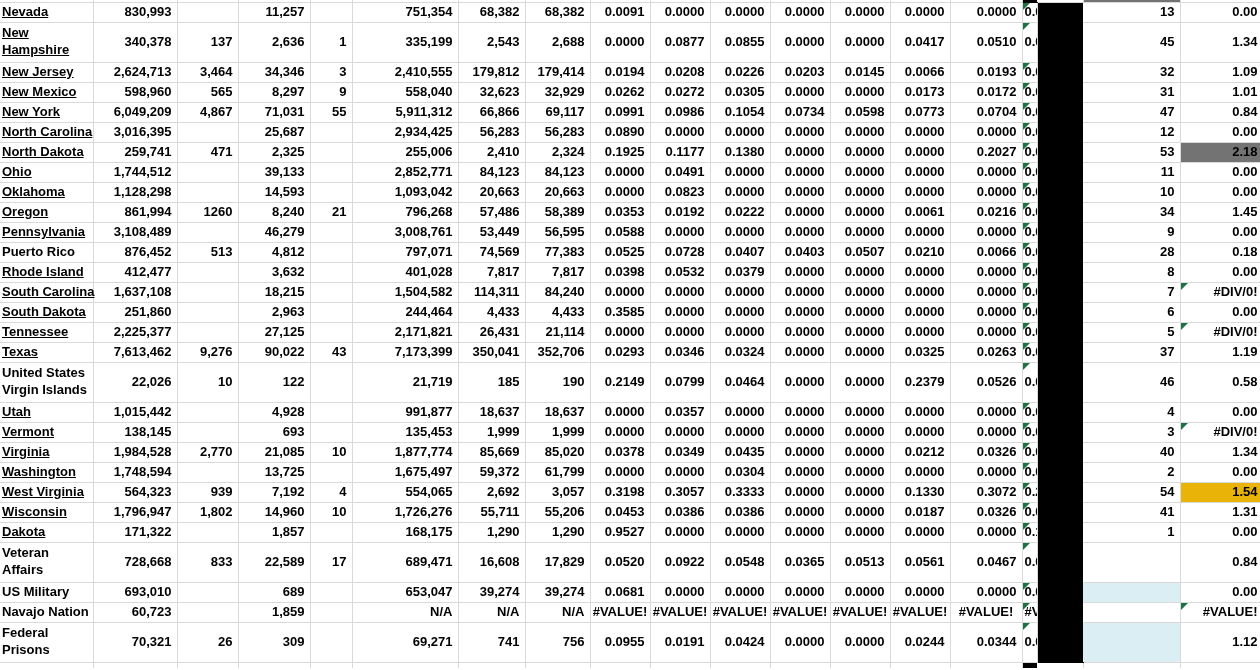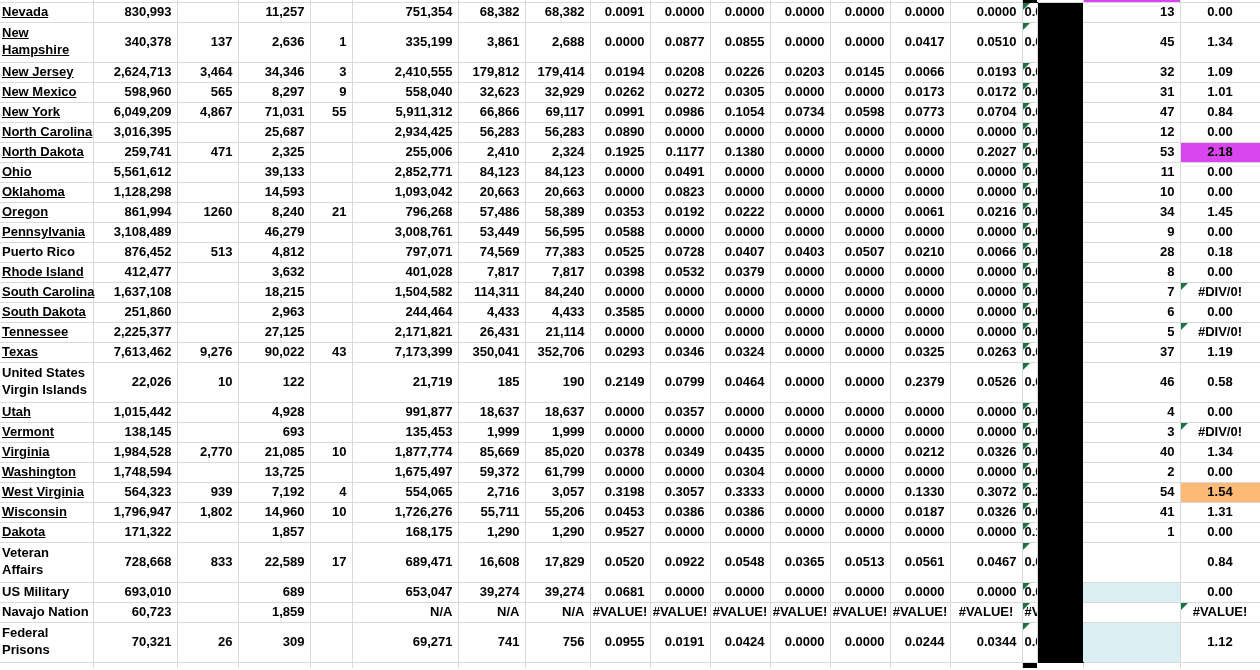--- a/index.html
+++ b/index.html
@@ -19,24 +19,24 @@
   tr.tall{height:40px;}
   tr.sliver{height:2px;}
   tr.sliver td{padding:0;}
   tr.filler{height:6px;}
   tr.filler td{border-bottom:none;}
   td.name{text-align:left;padding:0 2px 0 2px;overflow:visible;margin-top:19px;}
   td.name.state{text-decoration:underline;}
   td.name.plain{font-weight:700;}
   tr.tall td.name{white-space:normal;}
   td.err{text-align:center;padding:0;}
-  td.ratio{text-align:center;padding:0 2px;}
+  td.ratio{padding:0 2px;}
   td.bar{background:#000;border-right:none;border-bottom-color:#000;padding:0;}
-  td.fill-pink{background:#d946ef;}
-  td.fill-yellow{background:#fdba74;}
+  td.fill-pink{background:#737373;}
+  td.fill-yellow{background:#eab308;}
   td.fill-blue{background:#DBEEF4;}
   .tri{
     position:absolute;top:0;left:0;width:0;height:0;
     border-top:7px solid #1E7145;border-right:7px solid transparent;
     pointer-events:none;
   }
 </style>
 </head>
 <body>
 
@@ -107,21 +107,21 @@
           <td class="ratio">0.00</td>
           <td>15</td>
         </tr>
         <tr class="r tall">
           <td class="name state">New Hampshire</td>
           <td>340,378</td>
           <td>137</td>
           <td>2,636</td>
           <td>1</td>
           <td class="italic">335,199</td>
-          <td>3,861</td>
+          <td>2,543</td>
           <td>2,688</td>
           <td>0.0000</td>
           <td>0.0877</td>
           <td>0.0855</td>
           <td>0.0000</td>
           <td>0.0000</td>
           <td>0.0417</td>
           <td>0.0510</td>
           <td>0.038<span class="tri"></span></td>
           <td class="bar"></td>
@@ -234,21 +234,21 @@
           <td>0.0000</td>
           <td>0.2027</td>
           <td>0.093<span class="tri"></span></td>
           <td class="bar"></td>
           <td>53</td>
           <td class="ratio fill-pink">2.18</td>
           <td>36</td>
         </tr>
         <tr class="r">
           <td class="name state">Ohio</td>
-          <td>5,561,612</td>
+          <td>1,744,512</td>
           <td></td>
           <td>39,133</td>
           <td></td>
           <td>2,852,771</td>
           <td>84,123</td>
           <td>84,123</td>
           <td>0.0000</td>
           <td>0.0491</td>
           <td>0.0000</td>
           <td>0.0000</td>
@@ -569,21 +569,21 @@
           <td class="ratio">0.00</td>
           <td>7</td>
         </tr>
         <tr class="r">
           <td class="name state">West Virginia</td>
           <td>564,323</td>
           <td>939</td>
           <td>7,192</td>
           <td>4</td>
           <td>554,065</td>
-          <td>2,716</td>
+          <td>2,692</td>
           <td>3,057</td>
           <td>0.3198</td>
           <td>0.3057</td>
           <td>0.3333</td>
           <td>0.0000</td>
           <td>0.0000</td>
           <td>0.1330</td>
           <td>0.3072</td>
           <td>0.200<span class="tri"></span></td>
           <td class="bar"></td>

